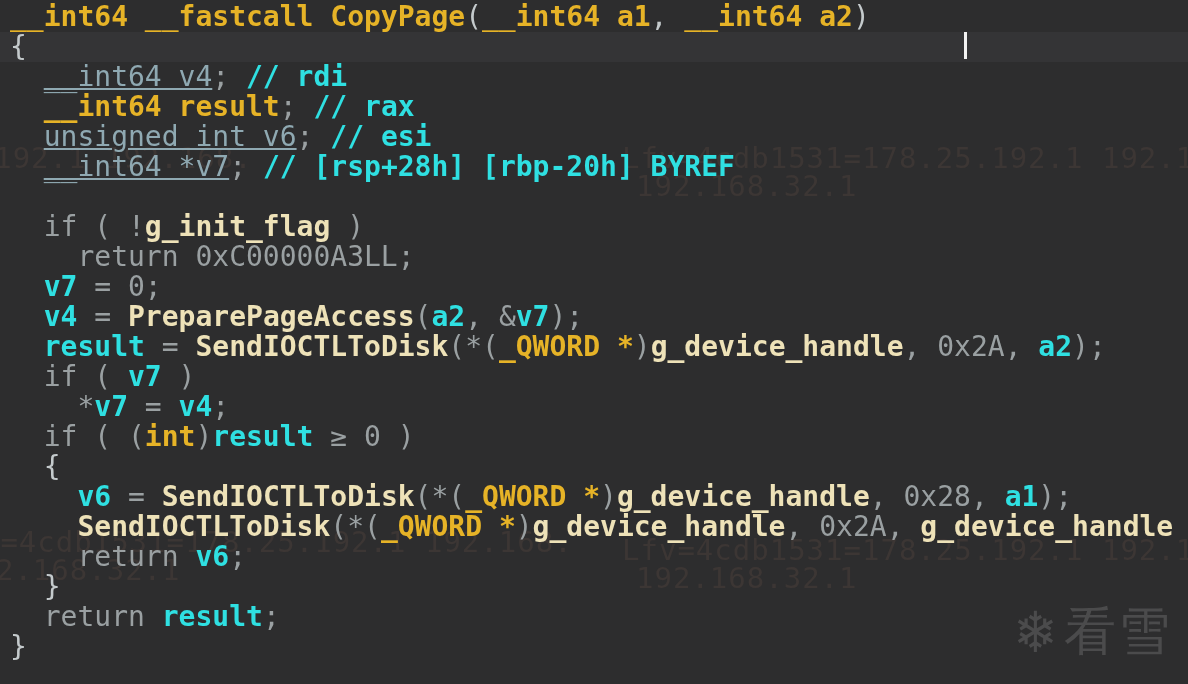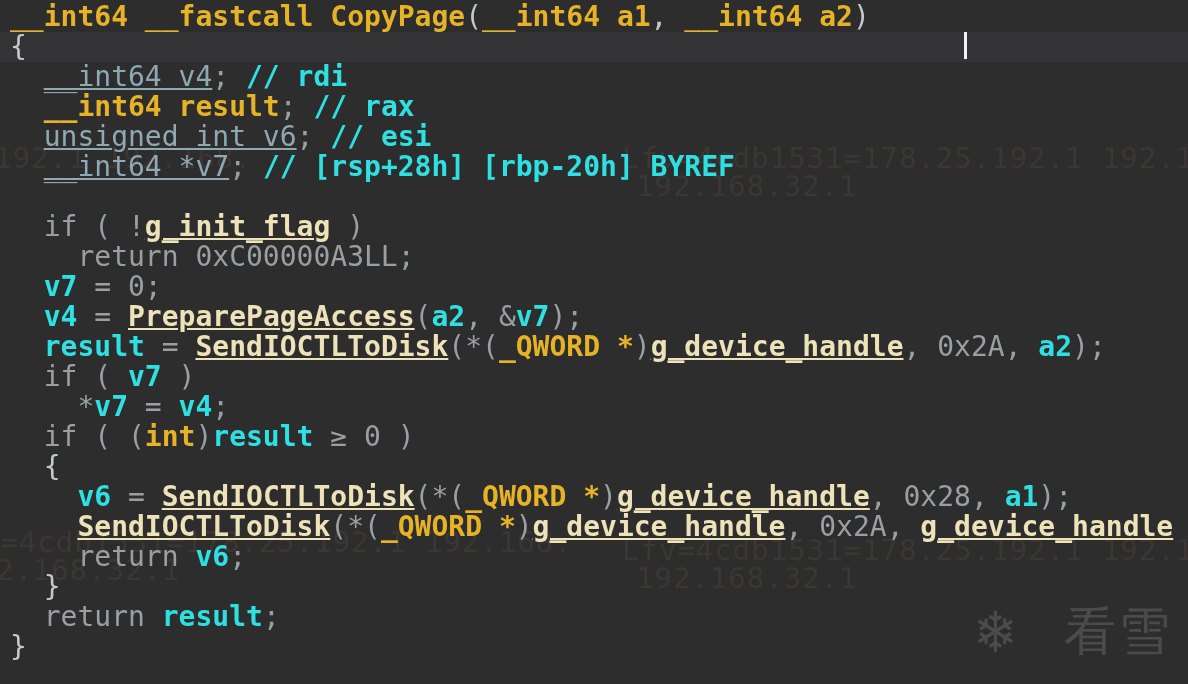--- a/index.html
+++ b/index.html
@@ -23,39 +23,39 @@
   
   .logo{
     position:absolute;z-index:2;
     right:16px;bottom:22px;
     display:flex;align-items:center;gap:10px;
     color:var(--logo_grey,#4b4b4c);
   }
   .logo .flake{font-size:62px;line-height:62px;}
   .logo .logo-text{
     font-family:"DejaVu Sans","Liberation Sans",sans-serif;
-    font-size:52px;line-height:56px;letter-spacing:2px;margin-left:40px;
+    font-size:52px;line-height:56px;letter-spacing:2px;
   }
   
   .code{
     position:absolute;inset:0;z-index:3;
     padding:2px 12px 0 10px;
     font-size:28px;line-height:30px;
     white-space:pre;
     cursor:text;
   }
   .line{height:30px;position:relative;}
   .line.current{
     background:var(--current_line,#343436);
     margin-left:-10px;padding-left:10px;
     width:1188px;
   }
   .tk-y{color:var(--keyword_yellow,#e6b327);font-weight:bold;}
   .tk-c{color:var(--local_cyan,#2fe0e2);font-weight:bold;}
-  .tk-n{color:var(--global_cream,#eee2b8);font-weight:bold;text-decoration:underline;}
+  .tk-n{color:var(--global_cream,#eee2b8);font-weight:bold;}
   .tk-g{color:var(--plain_grey,#9aa0a2);}
   .tk-t{color:var(--type_bluegrey,#8fa9b2);text-decoration:underline;}
   .tk-p{color:var(--punct_light,#c4cacc);}
   .cursor{
     position:absolute;z-index:4;
     width:3px;height:27px;
     background:#f2f2f2;
   }
 </style>
 </head>

